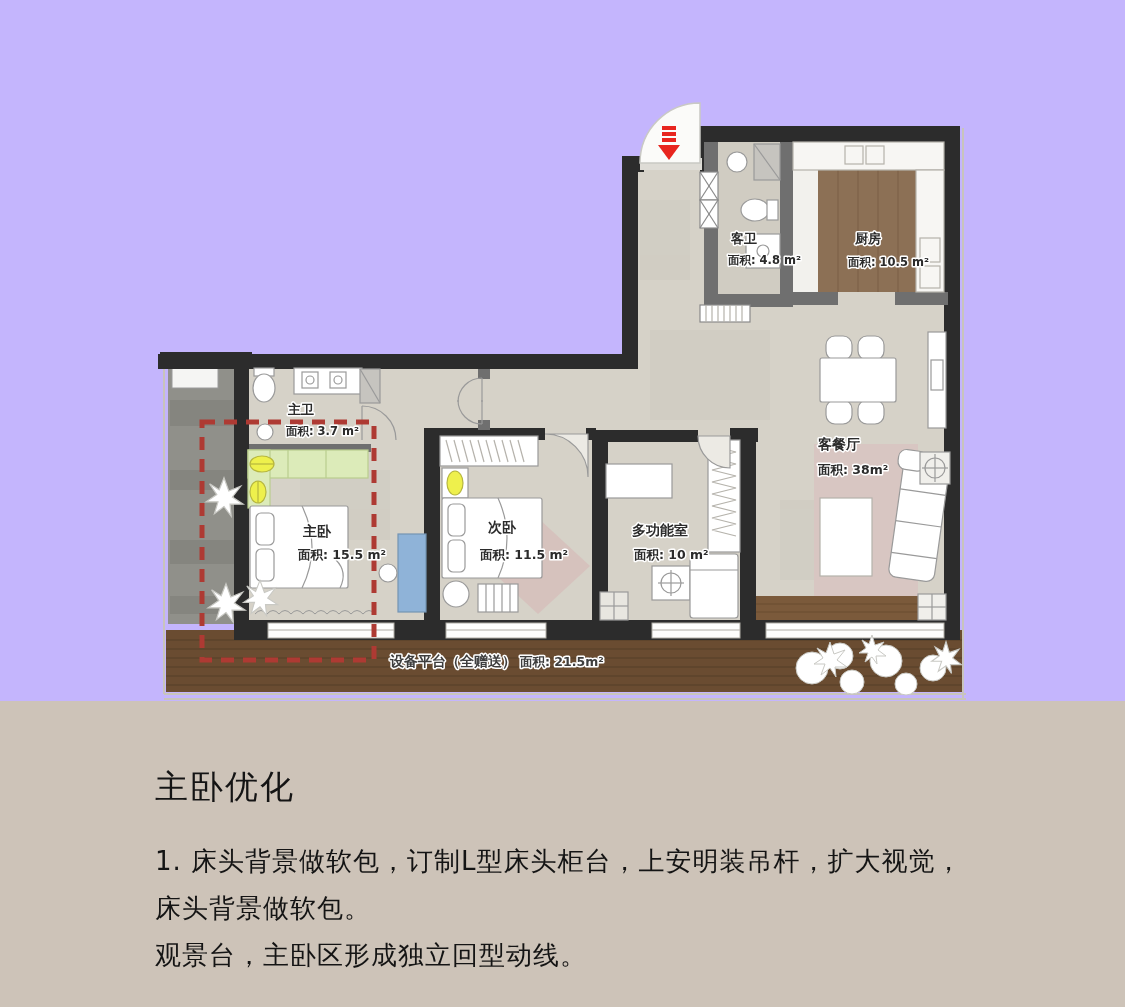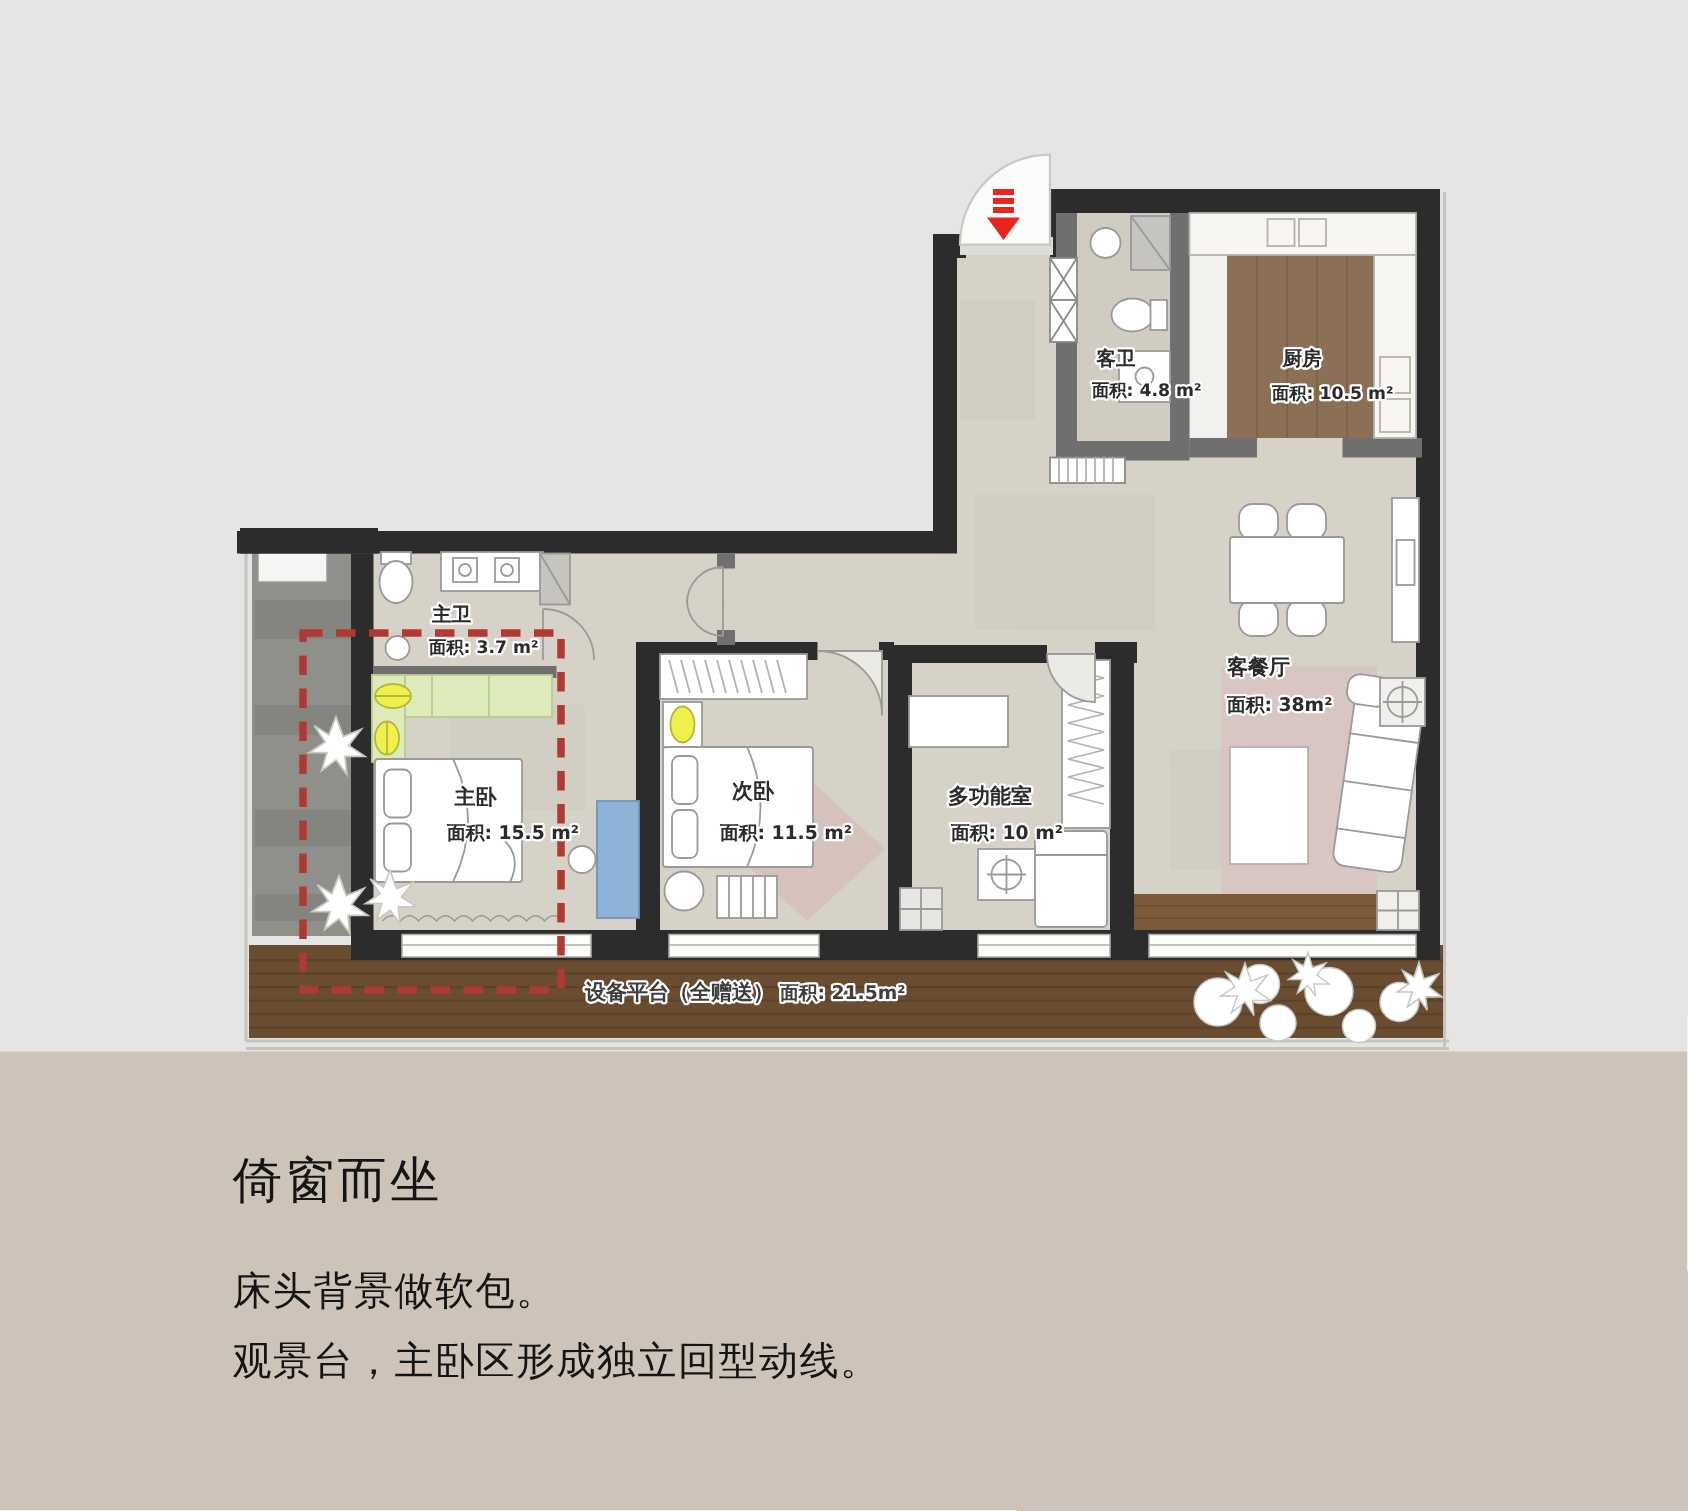--- a/index.html
+++ b/index.html
@@ -1,16 +1,16 @@
 <!DOCTYPE html>
 <html><head>
 <meta charset="utf-8">
 <style>
   html,body{margin:0;padding:0;background:#ffffff;}
-  .stage{position:relative;width:1125px;height:1007px;background:#e5e5e5;overflow:hidden;
+  .stage{position:relative;width:1125px;height:1007px;background:#c4b5fd;overflow:hidden;
          font-family:"DejaVu Sans","Liberation Sans",sans-serif;}
   .plan-svg{position:absolute;left:0;top:0;}
   .notes-panel{position:absolute;left:0;top:701px;width:1125px;height:306px;background:#cdc3b8;}
   .notes-inner{padding:64px 40px 0 155px;color:#141414;}
   .notes-title{font-size:33px;font-weight:500;letter-spacing:2px;margin:0 0 28px 0;}
   .notes-line{font-size:26px;line-height:47px;margin:0;letter-spacing:1px;white-space:nowrap;}
   svg text{font-family:"DejaVu Sans","Liberation Sans",sans-serif;font-weight:700;
            paint-order:stroke;stroke:#ffffff;stroke-width:3px;stroke-linejoin:round;fill:#2b2b2b;}
   svg text.area{font-weight:700;}
   svg text.deck-label{fill:#3e3e3e;}
@@ -360,19 +360,20 @@
     <text x="818" y="449" font-size="14">客餐厅</text>
     <text class="area" x="818" y="474" font-size="12.5">面积: 38m²</text>
 
     <text class="deck-label" x="390" y="666" font-size="14">设备平台（全赠送）</text>
     <text class="deck-label area" x="520" y="666" font-size="12.5">面积: 21.5m²</text>
   </g>
 </svg>
 
 <div class="notes-panel">
   <div class="notes-inner">
-    <h1 class="notes-title">倚窗而坐</h1>
+    <h1 class="notes-title">主卧优化</h1>
+    <p class="notes-line">1. 床头背景做软包，订制L型床头柜台，上安明装吊杆，扩大视觉，</p>
     <p class="notes-line">床头背景做软包。</p>
     <p class="notes-line">观景台，主卧区形成独立回型动线。</p>
   </div>
 </div>
 
 </div>
 
 </body></html>

